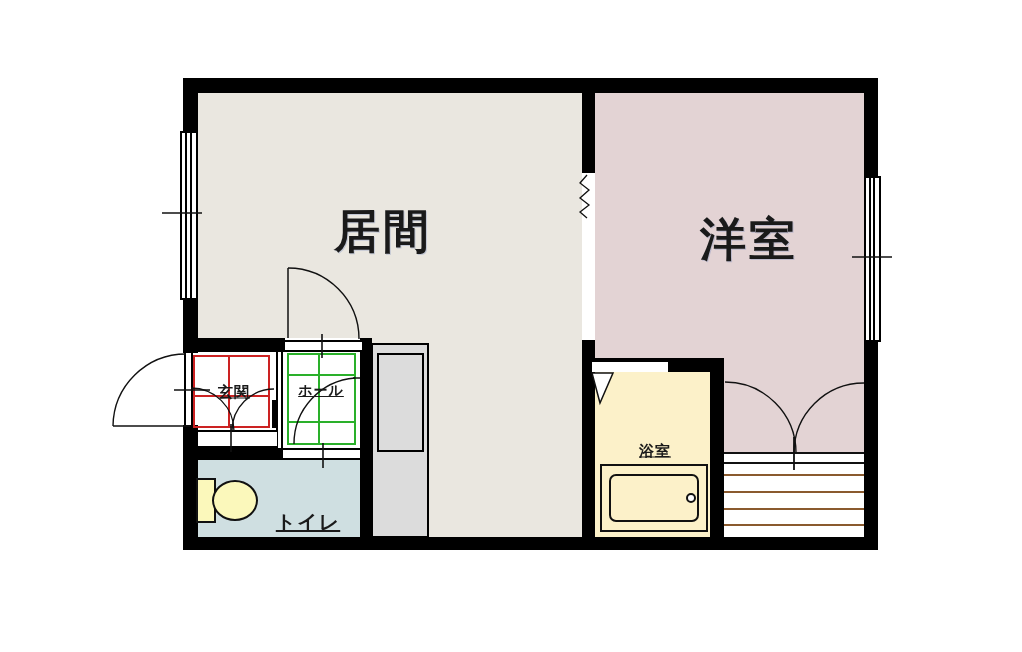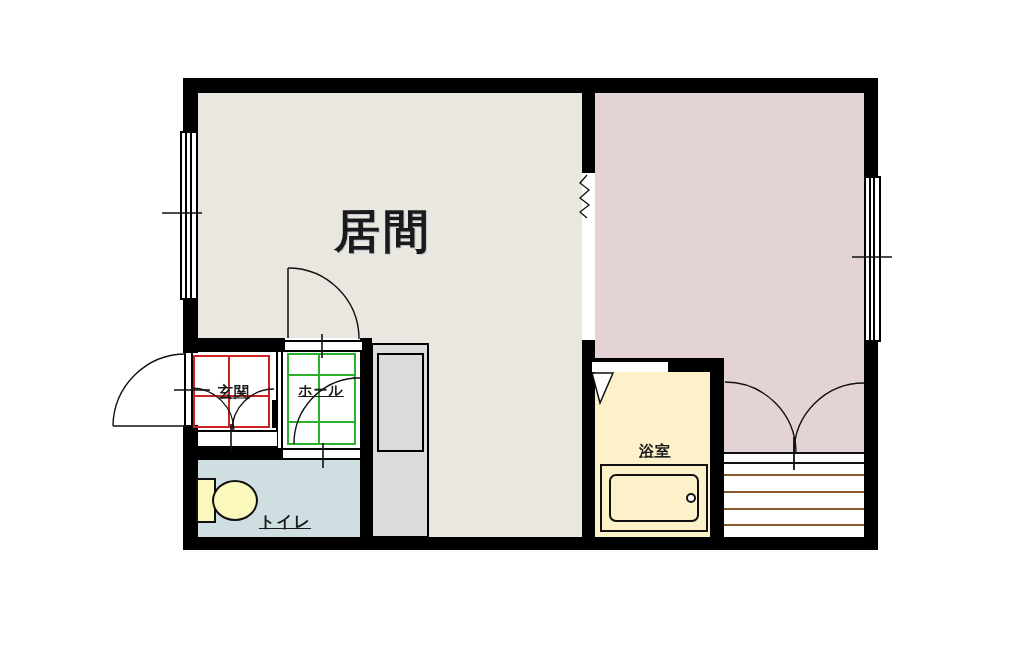--- a/index.html
+++ b/index.html
@@ -123,18 +123,19 @@
 
     <path d="M162,213 L202,213" stroke="#111" stroke-width="1.4" fill="none"></path>
     <path d="M852,257 L892,257" stroke="#111" stroke-width="1.4" fill="none"></path>
 
     <path d="M587,175 L580,183 L589,190 L580,198 L589,205 L580,212 L587,218" stroke="#111" stroke-width="1.3" fill="none"></path>
 
     <path d="M592,373 L613,373 L600,403 Z" stroke="#111" stroke-width="1.5" fill="#ffffff"></path>
   </svg>
 
   <div class="label label-big" style="left:383px;top:231px;">居間</div>
+  <div class="label label-big" style="left:749px;top:239px;">洋室</div>
   <div class="label label-sm" style="left:234px;top:391px;">玄関</div>
   <div class="label label-sm" style="left:321px;top:390px;font-size:14px;">ホール</div>
-  <div class="label label-sm" style="left:285px;top:522px;font-size:16px;">トイレ</div>
+  <div class="label label-sm" style="left:308px;top:522px;font-size:20px;">トイレ</div>
   <div class="label label-sm" style="left:655px;top:450px;">浴室</div>
 
 </div>
 
 </body></html>

